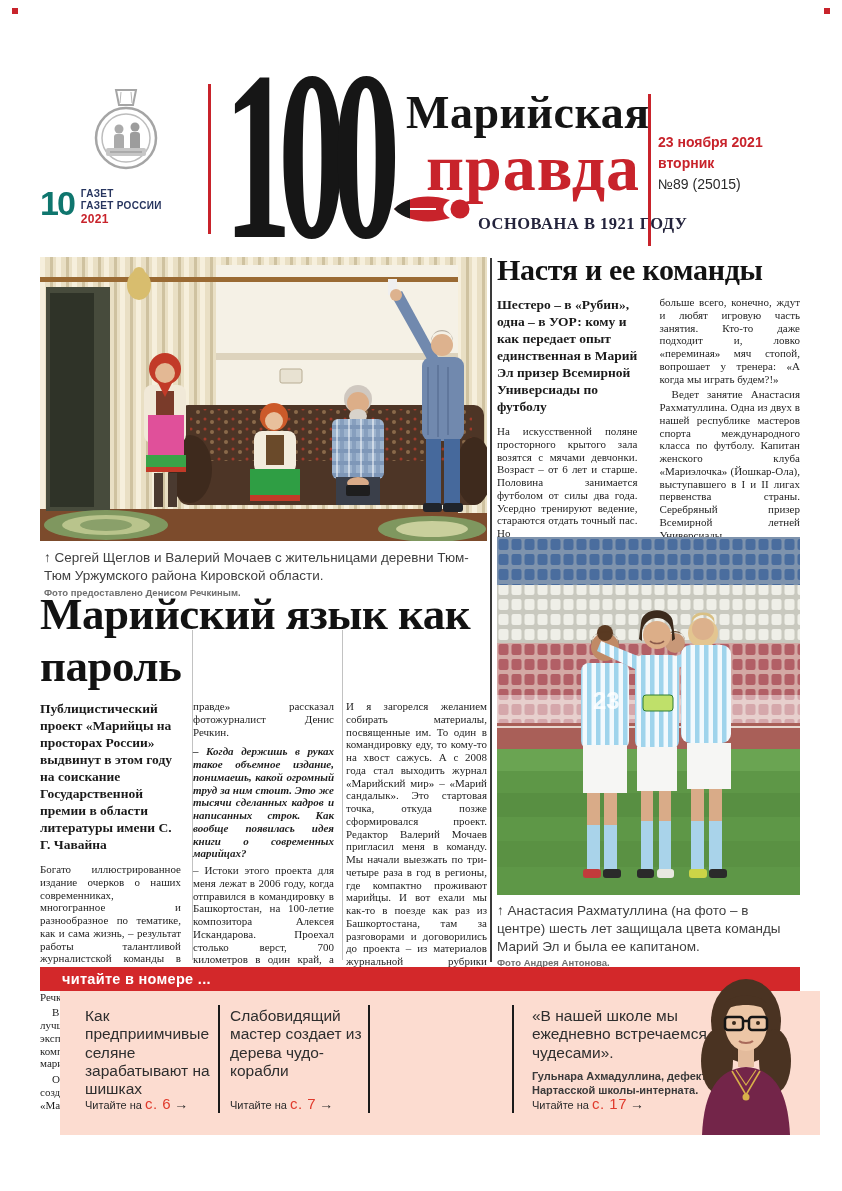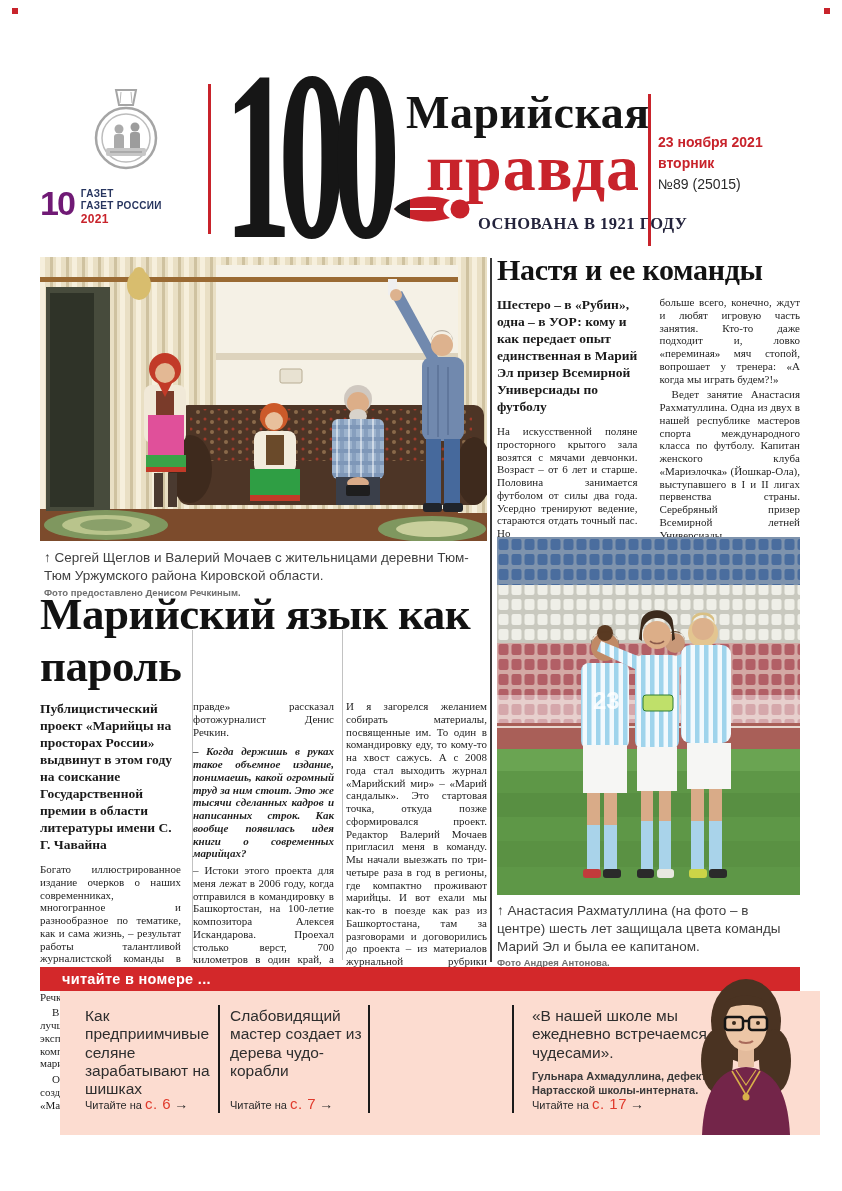--- a/index.html
+++ b/index.html
@@ -7,21 +7,21 @@
         font-family:"Liberation Serif",serif;color:#1e1e1e;}
   .abs{position:absolute;}
 
   
   .regmark{position:absolute;background:#c8232b;width:6px;height:6px;}
 
   
   #masthead{left:40px;top:60px;width:760px;height:192px;}
   .medal{left:50px;top:28px;}
   .badge{left:0;top:128px;display:flex;align-items:flex-start;gap:7px;}
-  .badge-num{font-family:"Liberation Sans",sans-serif;font-weight:900;font-size:34px;line-height:.9;color:#701a75;letter-spacing:-2px;}
+  .badge-num{font-family:"Liberation Sans",sans-serif;font-weight:900;font-size:34px;line-height:.9;color:#0f766e;letter-spacing:-2px;}
   .badge-txt{font-family:"Liberation Sans",sans-serif;font-weight:800;font-size:10px;line-height:1.2;color:#27355f;letter-spacing:.3px;}
   .badge-year{color:#c8232b;font-size:12px;}
   .rule-red{width:3px;background:#c8232b;}
   #mast-rule1{left:168px;top:24px;height:150px;}
   #mast-rule2{left:608px;top:34px;height:152px;}
   .logo100{left:184px;top:-26px;font-size:242px;line-height:1;font-weight:700;color:#161616;
            letter-spacing:-0.1em;transform:scaleX(.56);transform-origin:left top;white-space:nowrap;}
   .nib{left:352px;top:132px;}
   .title-top{left:366px;top:26px;font-size:46px;font-weight:700;color:#151515;letter-spacing:.5px;white-space:nowrap;}
   .title-bottom{left:386px;top:70px;font-size:66px;font-weight:700;color:#c8232b;letter-spacing:1px;white-space:nowrap;}

